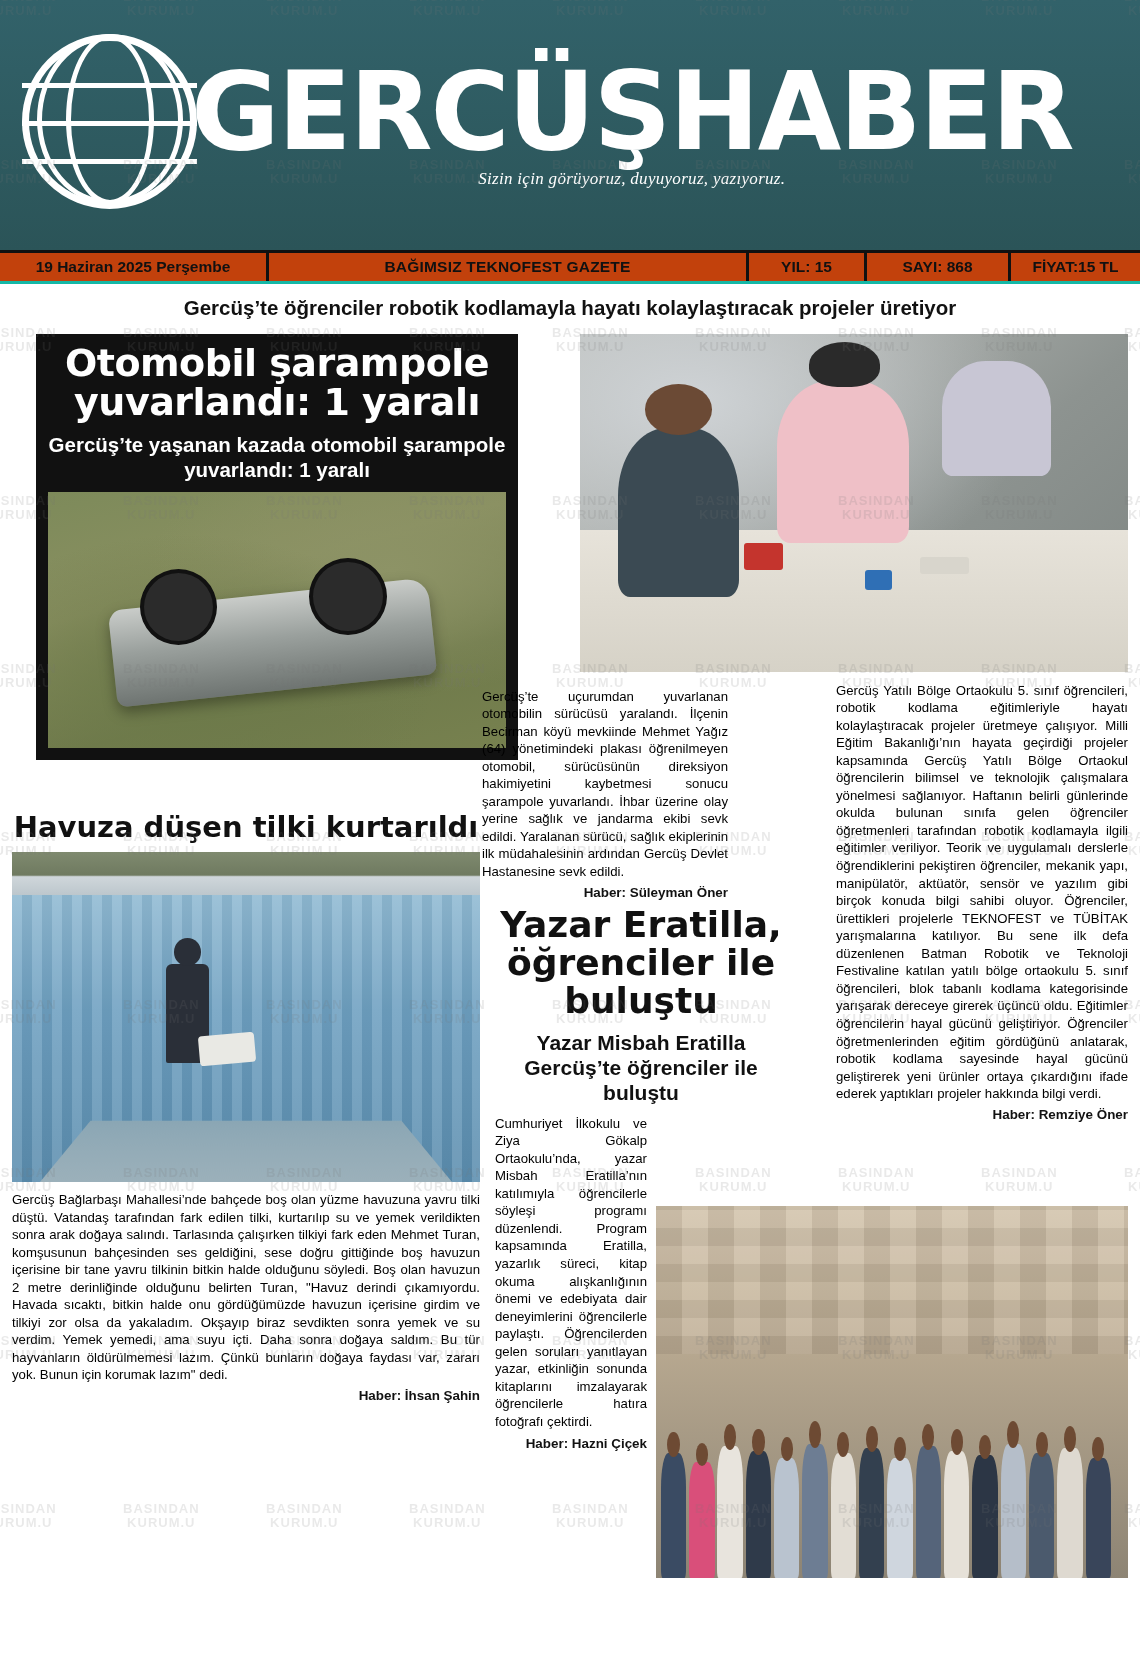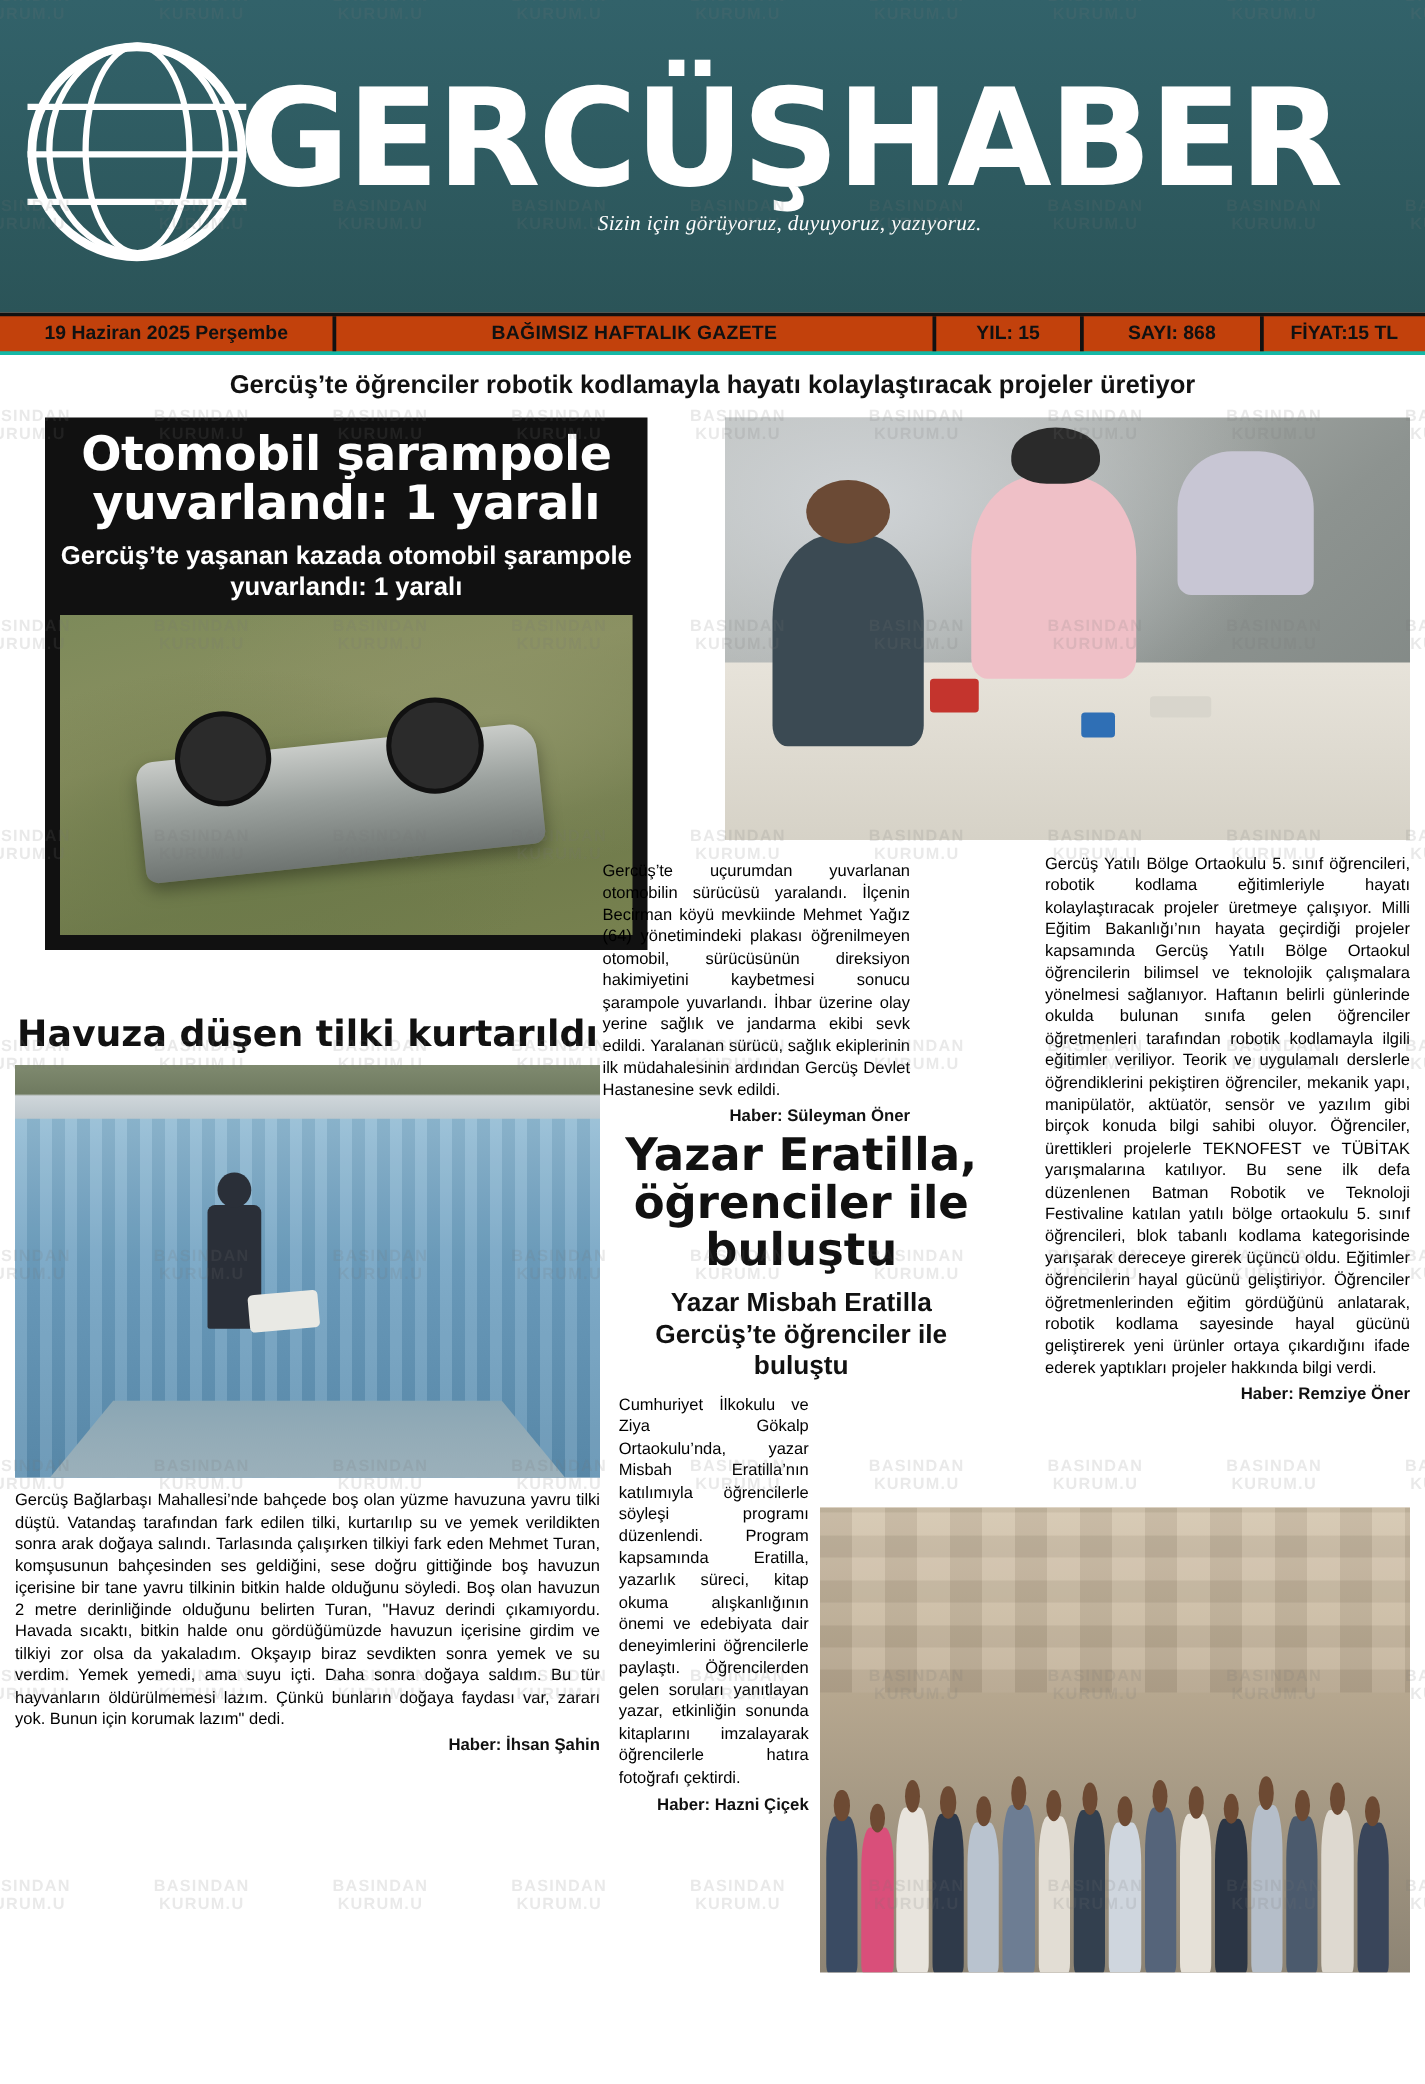--- a/index.html
+++ b/index.html
@@ -294,21 +294,21 @@
       </div>
       <div class="title-block">
         <div class="paper-title">GERCÜŞHABER</div>
         <div class="paper-slogan">Sizin için görüyoruz, duyuyoruz, yazıyoruz.</div>
       </div>
     </div>
   </div>
 
   <div class="infobar">
     <div class="cell ib-date">19 Haziran 2025 Perşembe</div>
-    <div class="cell ib-type">BAĞIMSIZ HAFTALIK GAZETE</div>
+    <div class="cell ib-type">BAĞIMSIZ TEKNOFEST GAZETE</div>
     <div class="cell ib-year">YIL: 15</div>
     <div class="cell ib-issue">SAYI: 868</div>
     <div class="cell ib-price">FİYAT:15 TL</div>
   </div>
 
   <div class="lead">
     <h2>Gercüş’te öğrenciler robotik kodlamayla hayatı kolaylaştıracak projeler üretiyor</h2>
   </div>
 
   <div class="content">

